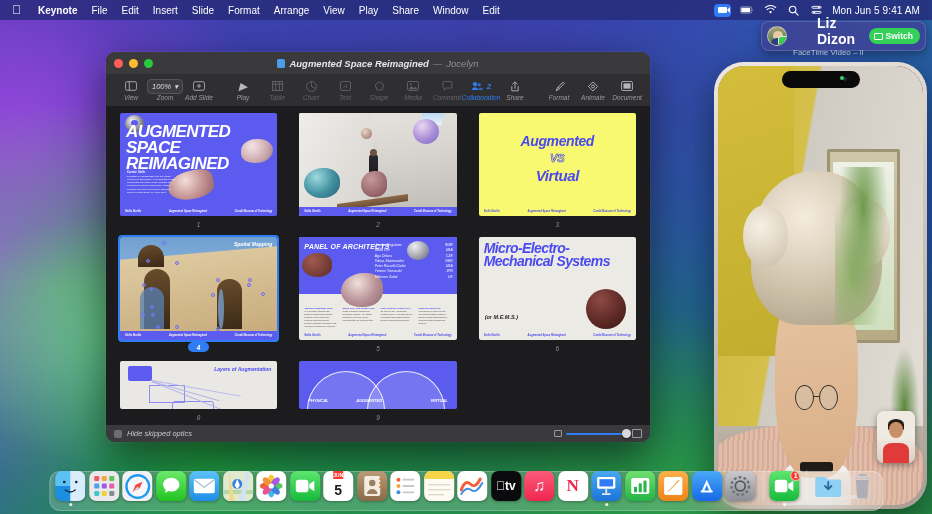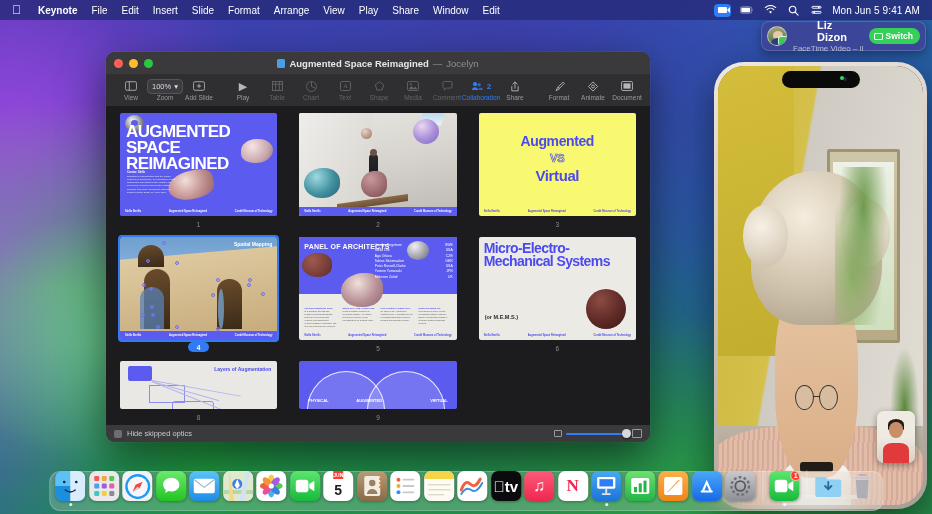--- a/index.html
+++ b/index.html
@@ -76,35 +76,36 @@
   .notif-avatar::before{ content:""; position:absolute; left:5px; top:4px; width:10px; height:9px;
     border-radius:50% 50% 45% 45%; background:#e8c9a8; }
   .notif-avatar::after{ content:""; position:absolute; left:3px; top:11px; width:14px; height:9px;
     border-radius:6px 6px 0 0; background:#2d3e7a; }
   .notif-badge {
     position: absolute; right: -2px; bottom: -1px; width: 10px; height: 10px;
     border-radius: 3px; background: #32d04f; border: 1px solid rgba(255,255,255,.8);
     z-index: 3;
   }
   .notif-text { flex: 1; min-width: 0; line-height: 1.15; }
-  .notif-name { color: #fff; font-size: 11px; font-weight: bold; padding-left: 24px; }
+  .notif-name { color: #fff; font-size: 14px; font-weight: bold; padding-left: 24px; }
   .notif-sub { color: rgba(255,255,255,.62); font-size: 8px; white-space: nowrap; overflow: hidden; }
   .switch-btn {
     background: #34d058; color: #fff; font-size: 8.5px; font-weight: bold;
     border: none; border-radius: 9px; padding: 3px 7px 3px 5px;
     display: flex; align-items: center; gap: 3px; cursor: pointer; flex: none;
   }
   .sw-ico { width: 9px; height: 7px; border: 1px solid #fff; border-radius: 1px; }
 
   
   .window {
     position: absolute; left: 106px; top: 52px; width: 544px; height: 390px;
     background: #2b2b2e; border-radius: 9px; overflow: hidden;
     box-shadow: 0 16px 44px rgba(0,0,0,.55), 0 0 0 0.5px rgba(255,255,255,.12);
     z-index: 20;
+    font-style: italic;
   }
   .titlebar {
     height: 22px; background: #3a3a3d; display: flex; align-items: center;
     position: relative; padding: 0 8px;
   }
   .traffic { display: flex; gap: 6px; }
   .tl { width: 9px; height: 9px; border-radius: 50%; }
   .tl.r { background:#ff5f57; } .tl.y { background:#febc2e; } .tl.g { background:#28c840; }
   .title-center {
     position: absolute; left: 0; right: 0; text-align: center;
@@ -1015,21 +1016,21 @@
     <div class="dock-item">
       <div class="dock-ico" style="background:#fff">
         <svg width="26" height="26" viewBox="0 0 26 26">
             <path d="M2 17q4-11 9-6t10-5" stroke="#f2603c" stroke-width="3" fill="none" stroke-linecap="round"></path>
             <path d="M2 21q5-8 10-4t11-7" stroke="#3f8fe0" stroke-width="2" fill="none" stroke-linecap="round"></path>
           </svg>
       </div>
         <span class="dock-dot hidden"></span>
     </div>
     <div class="dock-item">
-      <div class="dock-ico" style="background:#0b0b0d;font-size:15px;font-weight:bold">tv</div>
+      <div class="dock-ico" style="background:#0b0b0d;font-size:12px;font-weight:bold">tv</div>
       <span class="dock-dot hidden"></span>
     </div>
     <div class="dock-item">
       <div class="dock-ico" style="background:linear-gradient(#fb5b7a,#f0274f);font-size:16px">♫</div>
       <span class="dock-dot hidden"></span>
     </div>
     <div class="dock-item">
       <div class="dock-ico" style="background:#fff;color:#f0274f;font-size:17px;font-weight:bold;font-family:'Liberation Serif',serif">N</div>
       <span class="dock-dot hidden"></span>
     </div>

